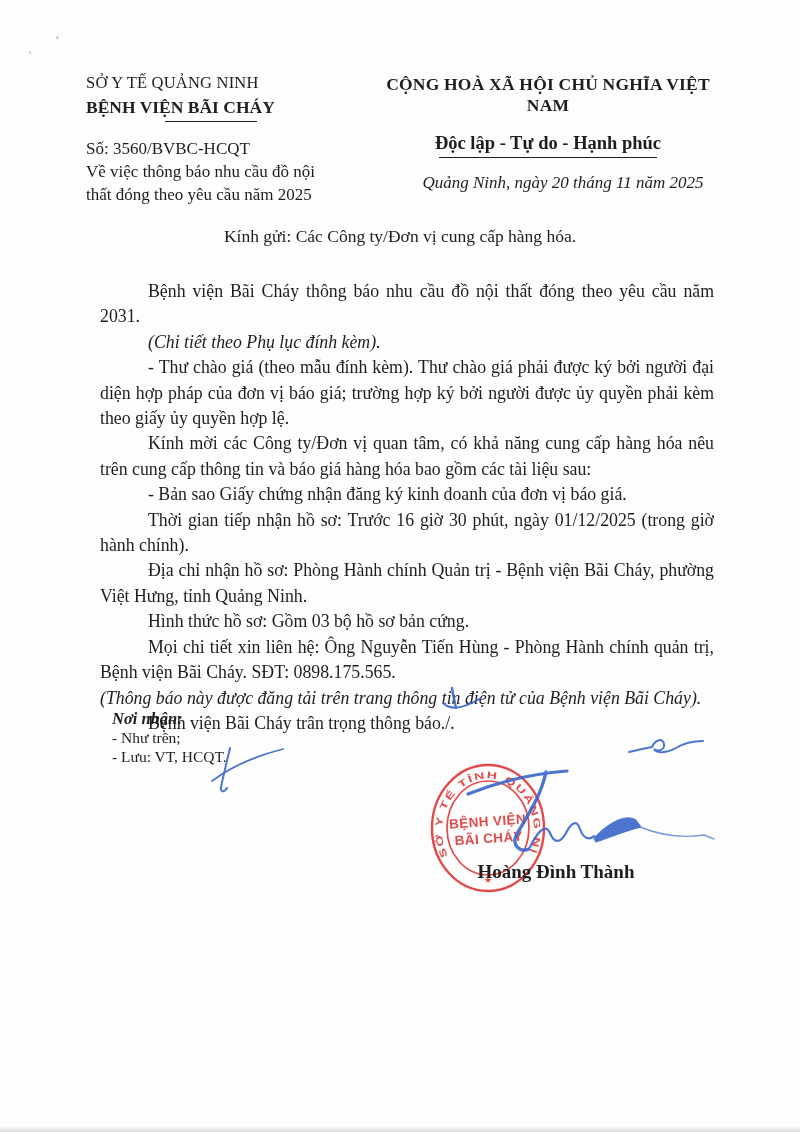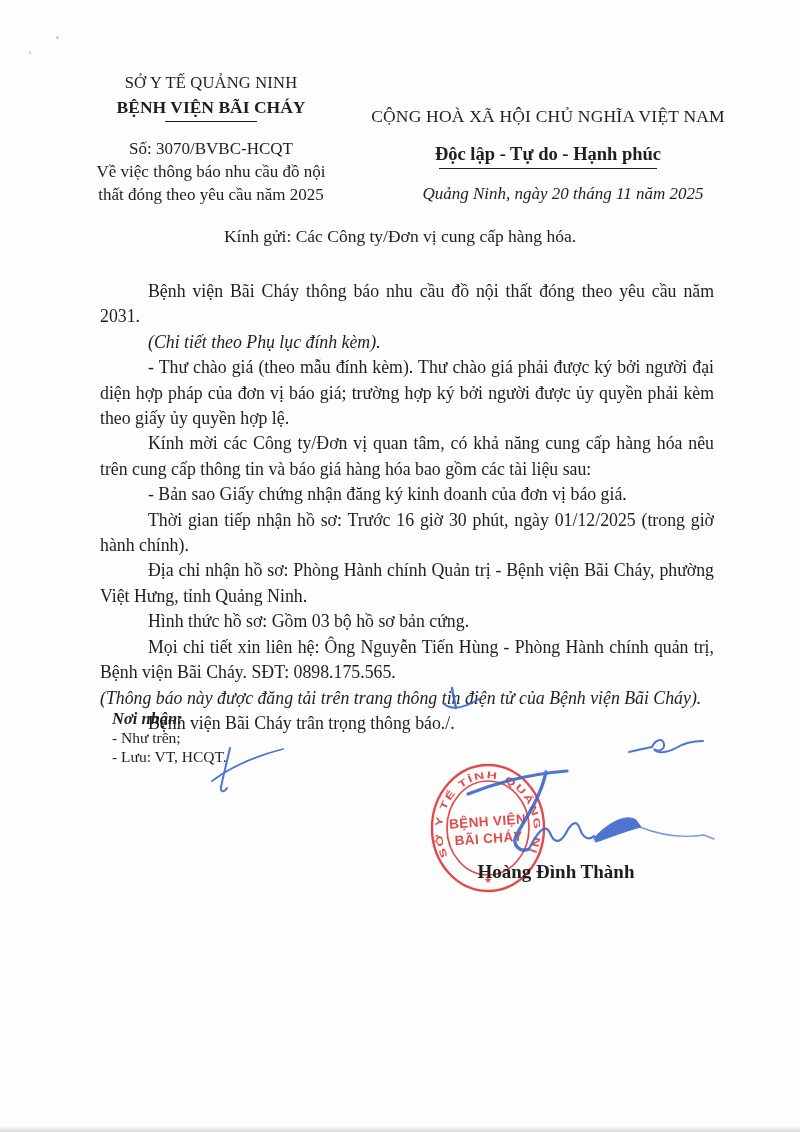--- a/index.html
+++ b/index.html
@@ -5,28 +5,28 @@
   html,body{margin:0;padding:0;background:#ffffff;}
   .doc{
     position:relative;
     width:800px;height:1132px;
     background:#fdfdfd;
     font-family:"Liberation Serif","DejaVu Serif",serif;
     color:#1e1e1e;
     overflow:hidden;
   }
   
-  .hdr-left{position:absolute;left:86px;top:72px;width:250px;text-align:center;line-height:22px;}
+  .hdr-left{position:absolute;left:86px;top:72px;width:250px;text-align:left;line-height:22px;}
   .hdr-left .l1{font-size:16.5px;letter-spacing:.2px;}
   .hdr-left .l2{font-size:17.5px;font-weight:bold;margin-top:2px;}
   .hdr-left .rule{width:92px;border-top:1.6px solid #1e1e1e;margin:3px auto 0;}
   .hdr-left .num{font-size:17px;margin-top:16px;}
   .hdr-left .subj{font-size:17px;line-height:22px;margin-top:1px;}
   .hdr-right{position:absolute;left:368px;top:74px;width:360px;text-align:center;}
-  .hdr-right .l1{font-size:17.5px;font-weight:normal;letter-spacing:.2px;margin-top:32px;}
+  .hdr-right .l1{font-size:17.5px;font-weight:bold;letter-spacing:.2px;}
   .hdr-right .l2{font-size:18.5px;font-weight:bold;margin-top:17px;}
   .hdr-right .rule{width:218px;border-top:1.6px solid #1e1e1e;margin:3px auto 0;}
   .hdr-right .date{font-size:17px;font-style:italic;margin-top:15px;margin-left:30px;}
   
   .kinh-gui{position:absolute;left:0;top:226px;width:800px;text-align:center;font-size:17.5px;}
   .body-text{position:absolute;left:100px;top:279px;width:614px;font-size:17.8px;line-height:25.4px;text-align:justify;}
   .body-text p{margin:0;text-indent:48px;}
   .body-text p.it{font-style:italic;}
   .body-text p.noind{text-indent:0;}
   
@@ -49,21 +49,21 @@
 </style>
 </head>
 <body>
 
 <div class="doc">
 
   <div class="hdr-left">
     <div class="l1">SỞ Y TẾ QUẢNG NINH</div>
     <div class="l2">BỆNH VIỆN BÃI CHÁY</div>
     <div class="rule"></div>
-    <div class="num">Số: 3070/BVBC-HCQT</div>
+    <div class="num">Số: 3560/BVBC-HCQT</div>
     <div class="subj">Về việc thông báo nhu cầu đồ nội</div>
     <div class="subj">thất đóng theo yêu cầu năm 2025</div>
   </div>
 
   <div class="hdr-right">
     <div class="l1">CỘNG HOÀ XÃ HỘI CHỦ NGHĨA VIỆT NAM</div>
     <div class="l2">Độc lập - Tự do - Hạnh phúc</div>
     <div class="rule"></div>
     <div class="date">Quảng Ninh, ngày 20 tháng 11 năm 2025</div>
   </div>

